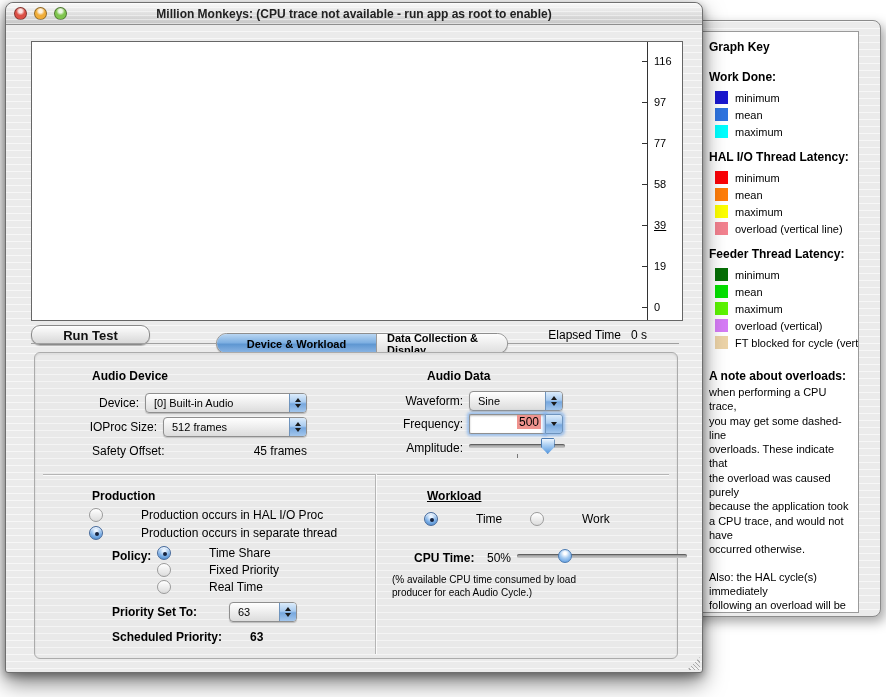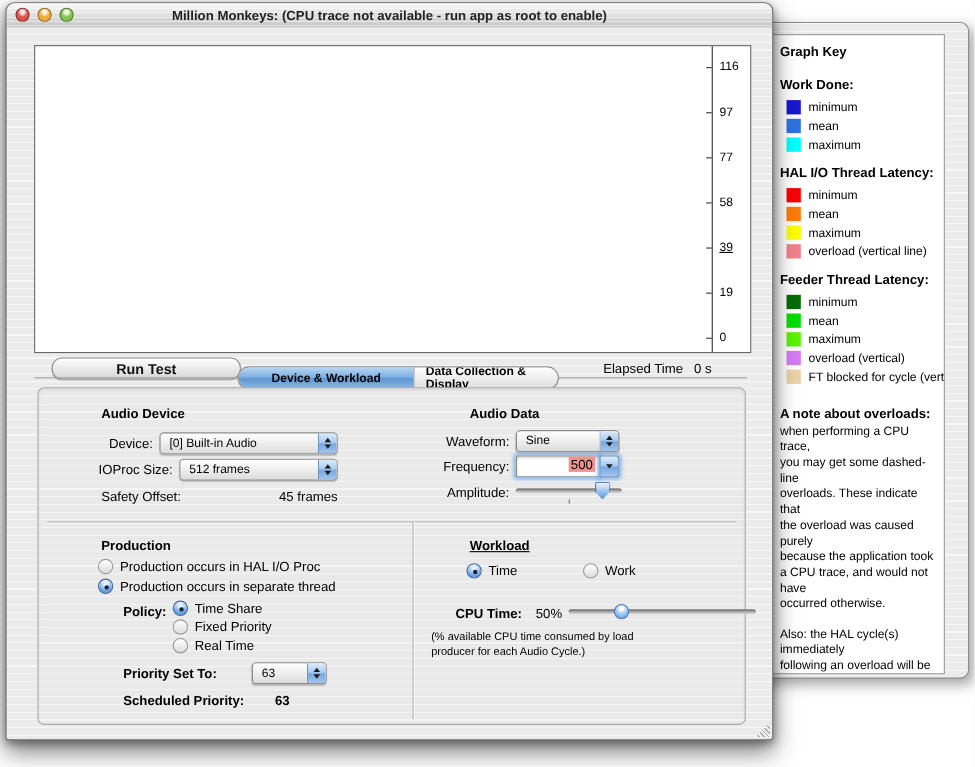--- a/index.html
+++ b/index.html
@@ -42,21 +42,21 @@
   .ytick-label { position:absolute; left:622px; width:32px; font-size:11px; color:#000; transform:translateY(-6px); }
 
   
   .aqua-button {
     position:absolute; border:1px solid #8a8a8a; border-radius:10px;
     background:linear-gradient(#fefefe,#d6d6d6);
     box-shadow:0 1px 1px rgba(0,0,0,.25), inset 0 1px 1px rgba(255,255,255,.9);
     display:flex; align-items:center; justify-content:center;
     font-size:13px; font-weight:bold; color:#111; cursor:default;
   }
-  .run-test { left:41px; top:300px; width:172px; height:20px; }
+  .run-test { left:25px; top:300px; width:119px; height:20px; }
   .tabline { position:absolute; top:318px; height:1px; background:#a0a0a0; }
   .tabset { position:absolute; left:210px; top:308px; height:21px; display:flex; border:1px solid #8e8e8e; border-radius:11px; overflow:hidden; background:#f4f4f4; box-shadow:0 1px 1px rgba(0,0,0,.2); }
   .tab { display:flex; align-items:center; justify-content:center; font-size:11px; font-weight:bold; padding:0 10px; background:linear-gradient(#fdfdfd,#dedede); border-right:1px solid #9a9a9a; }
   .tab:last-child { border-right:none; }
   .tab.active { background:linear-gradient(#b9d6f2,#7fb0e2 45%,#5f97d2 55%,#8cb6e4); }
   .elapsed-label { position:absolute; left:500px; top:303px; width:115px; text-align:right; font-size:12px; }
   .elapsed-value { position:absolute; left:625px; top:303px; width:48px; text-align:left; font-size:12px; }
 
   
   .groupbox {
@@ -117,21 +117,21 @@
     clip-path:polygon(8% 0, 92% 0, 100% 12%, 100% 55%, 50% 100%, 0 55%, 0 12%); }
   .slider .mid-tick { position:absolute; top:16px; width:1px; height:4px; background:#777; }
 
   
   .radio-row { display:flex; align-items:center; gap:6px; position:absolute; white-space:nowrap; }
   .radio { width:14px; height:14px; border-radius:50%; border:1px solid #9a9a9a; flex:0 0 auto;
     background:linear-gradient(#fff,#dcdcdc); box-shadow:inset 0 1px 1px rgba(255,255,255,.9); position:relative; }
   .radio.selected { border:1px solid #46699b;
     background:radial-gradient(circle at 50% 30%, #eaf4ff 0 12%, #7cb0e8 55%, #3f7cc0 100%); }
   .radio.selected::after { content:""; position:absolute; left:4.5px; top:4.5px; width:4px; height:4px; border-radius:50%; background:#16233f; }
-  .radio-label { font-size:12px; }
+  .radio-label { font-size:12px;margin-left:32px; }
 
   .small-note { position:absolute; font-size:10px; line-height:1.25; color:#000; white-space:pre-line; }
 
   .resize-grip { position:absolute; right:2px; bottom:2px; width:13px; height:13px;
     background:repeating-linear-gradient(45deg, rgba(0,0,0,0) 0 2px, #9a9a9a 2px 3px);
     clip-path:polygon(100% 0, 100% 100%, 0 100%); opacity:.8; }
 
   
   .key-window {
     position:absolute; left:655px; top:20px; width:226px; height:597px;

